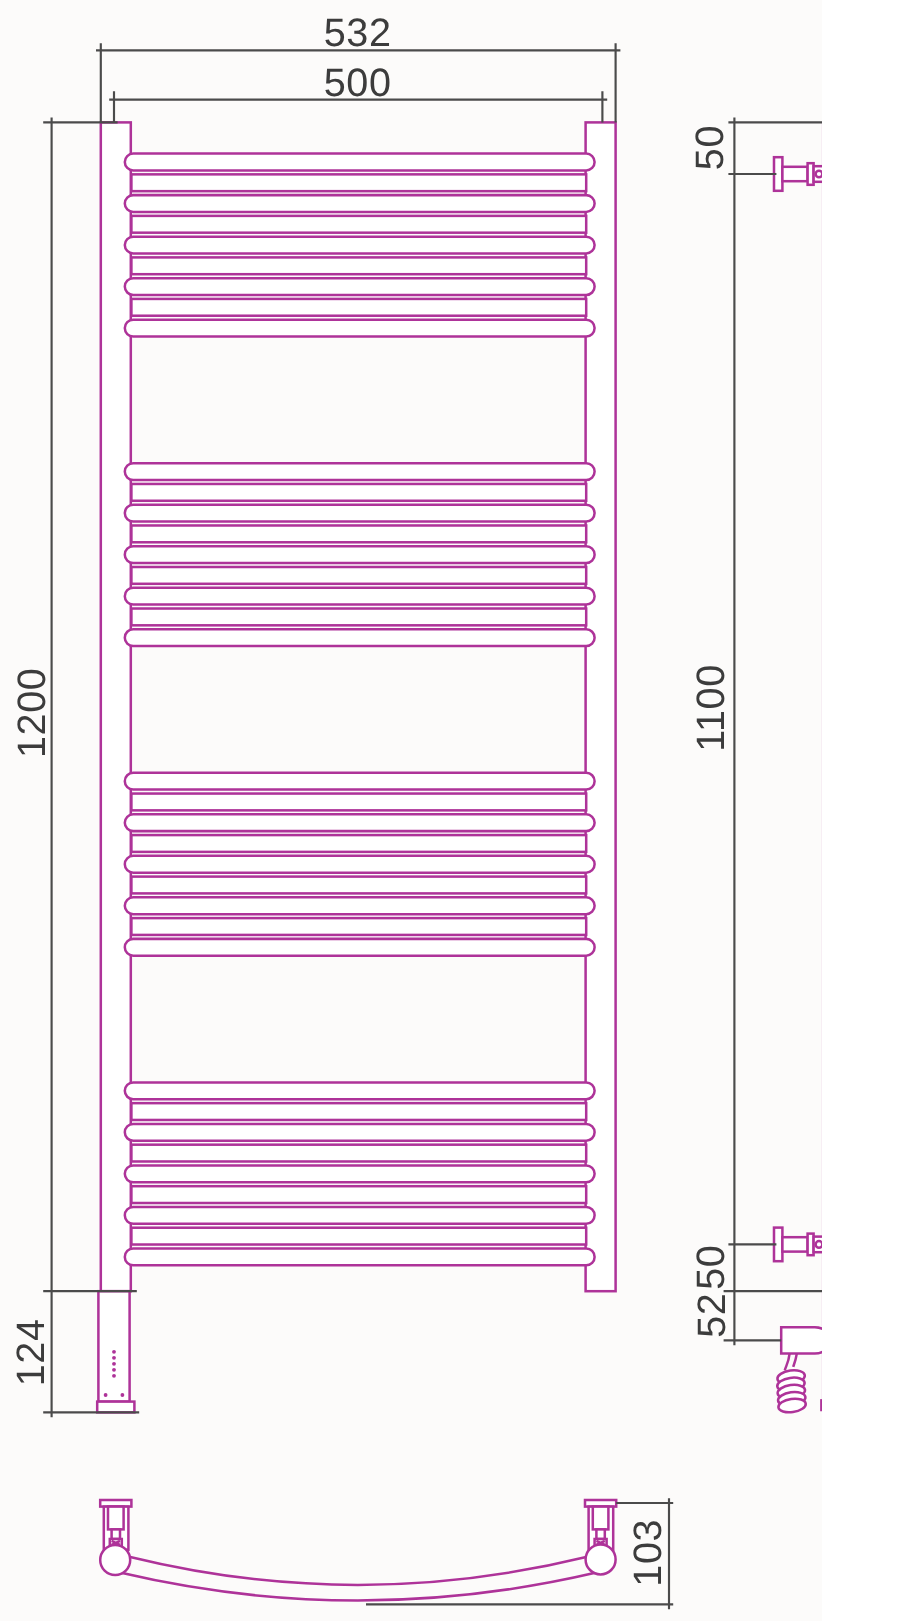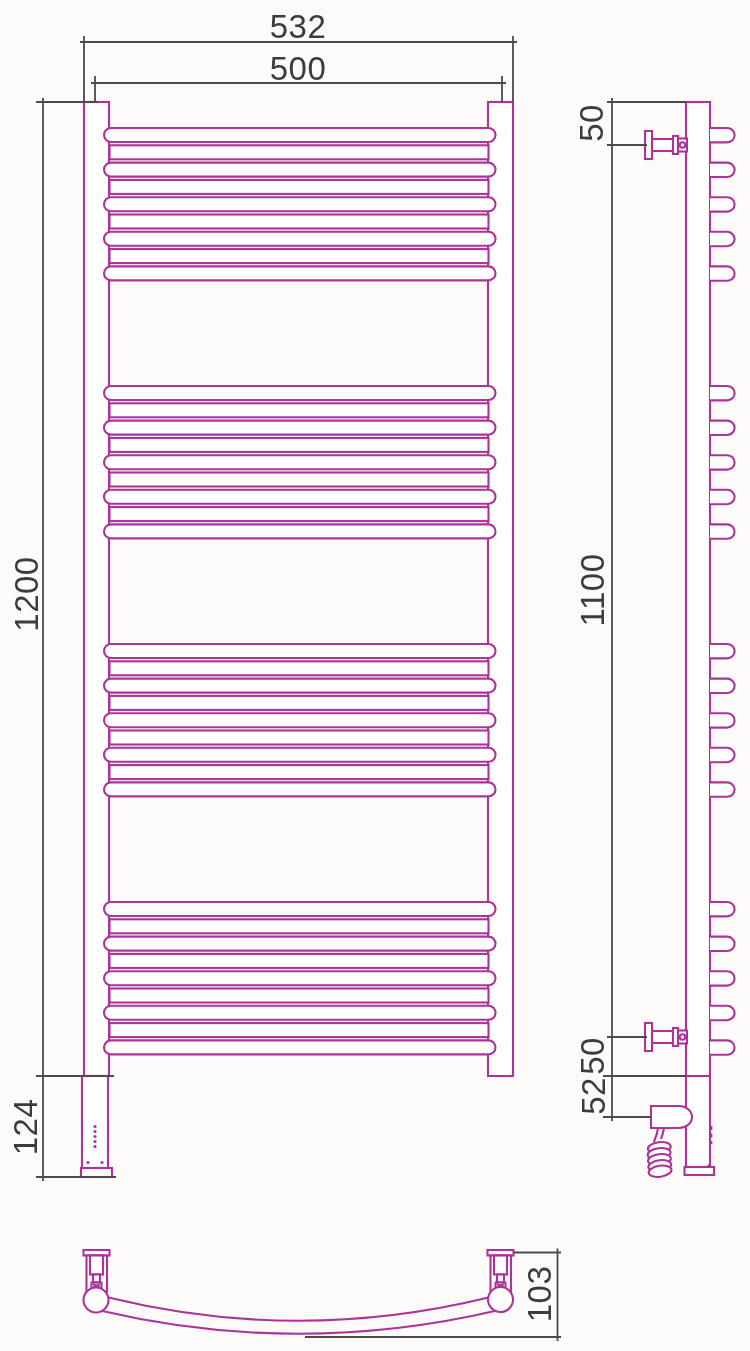--- a/index.html
+++ b/index.html
@@ -1,18 +1,18 @@
 <!DOCTYPE html>
 <html><head>
 <meta charset="utf-8">
 <style>
   html,body{margin:0;padding:0;background:#ffffff;}
   .canvas{
     position:relative;
-    width:750px;height:1351px;
+    width:685px;height:1351px;
     background:var(--bg,#fcfbfa);
     font-family:"Liberation Sans", sans-serif;
     overflow:hidden;
   }
   svg{display:block;}
   .mag{stroke:var(--mag,#ae3399);stroke-width:2.1;fill:#ffffff;}
   .mag-nf{stroke:var(--mag,#ae3399);stroke-width:2.1;fill:none;}
   .mag-dash{stroke:var(--mag,#ae3399);stroke-width:1.8;fill:none;stroke-dasharray:4 3.5;}
   .dot{fill:var(--mag,#ae3399);stroke:none;}
   .dim{stroke:var(--dim,#4b4b4b);stroke-width:1.8;fill:none;}

